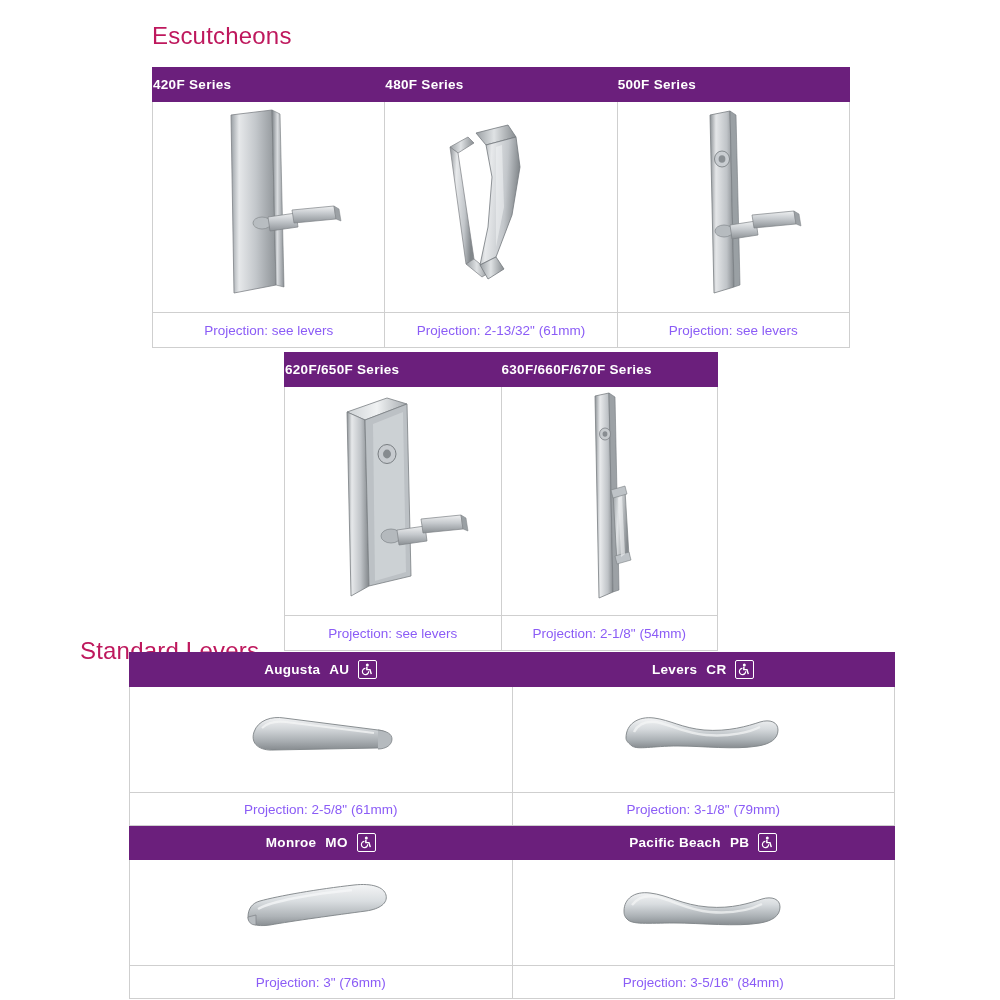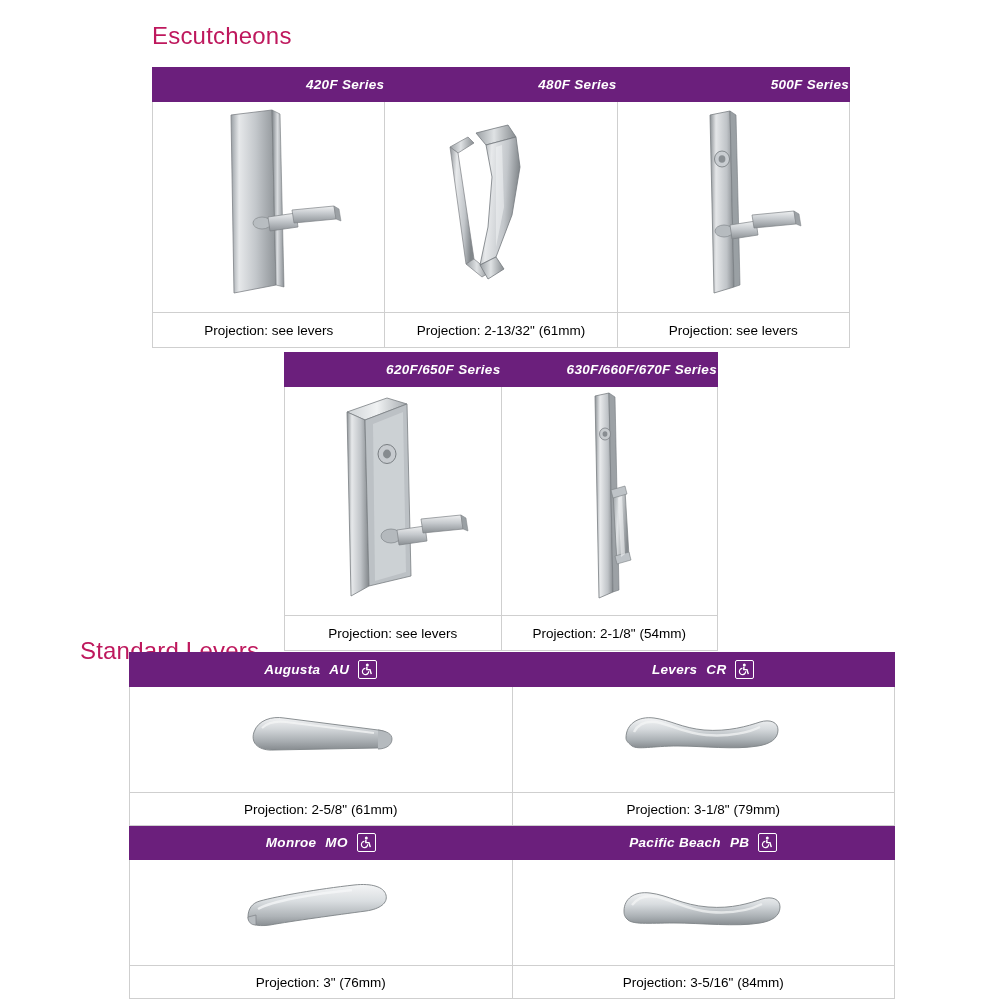--- a/index.html
+++ b/index.html
@@ -37,41 +37,40 @@
   .grid td, .grid th {
     border: 1px solid #cfcfcf;
     padding: 0;
     vertical-align: middle;
   }
   .hdr {
     background: #6b1f7c;
     color: #ffffff;
     font-size: 13.5px;
     font-weight: bold;
-    text-align: right;
+    text-align: left;
     height: 33px;
     letter-spacing: 0.3px;
     border: 1px solid #6b1f7c !important;
     white-space: nowrap;
-    font-style: italic;
   }
   .hdr-inner {
     display: flex;
     align-items: center;
     justify-content: center;
     gap: 9px;
   }
   .cellimg {
     height: 210px;
     text-align: center;
     background: #ffffff;
   }
   .caption {
     font-size: 13.5px;
-    color: #000000;
+    color: #8b5cf6;
     text-align: center;
     height: 34px;
     background: #ffffff;
     white-space: nowrap;
   }
 
   
   #tbl-esc-top { left: 152px; top: 67px; width: 698px; }
   #tbl-esc-top td { width: 232.6px; }
   #tbl-esc-bot { left: 284px; top: 352px; width: 434px; }

